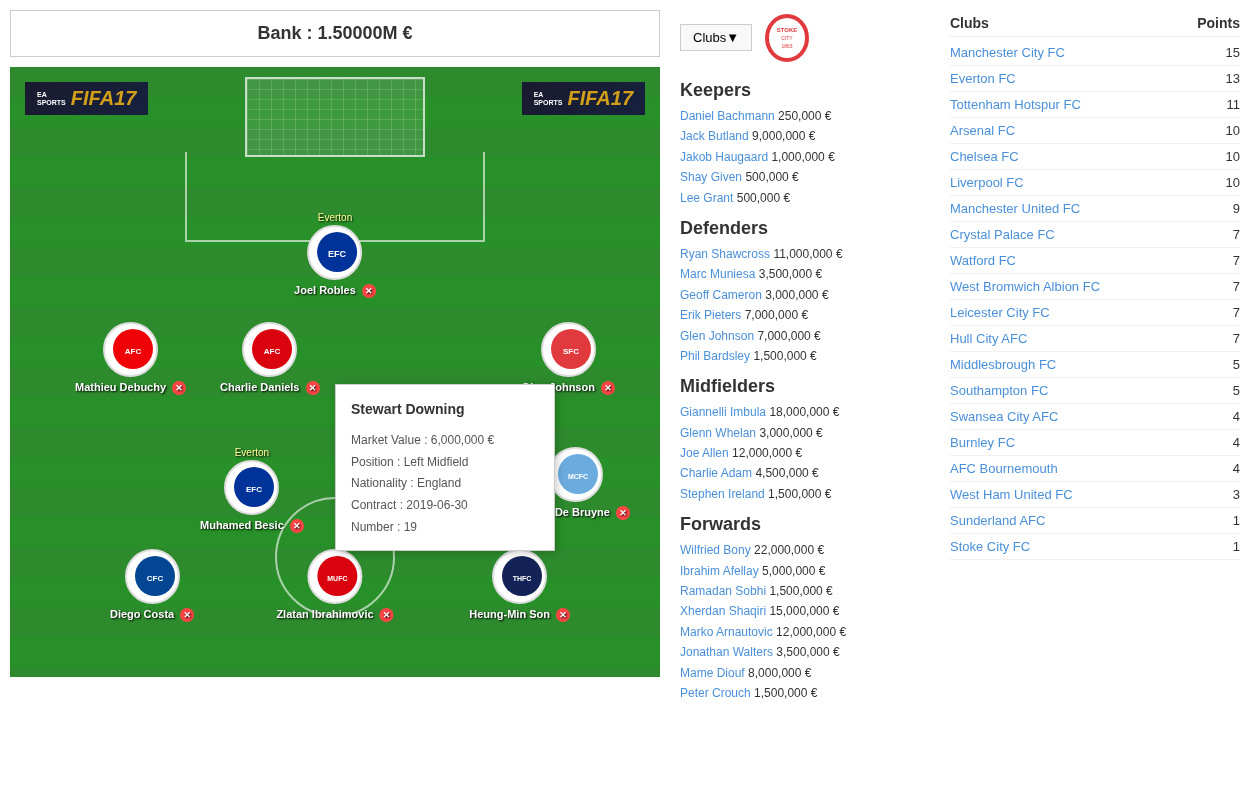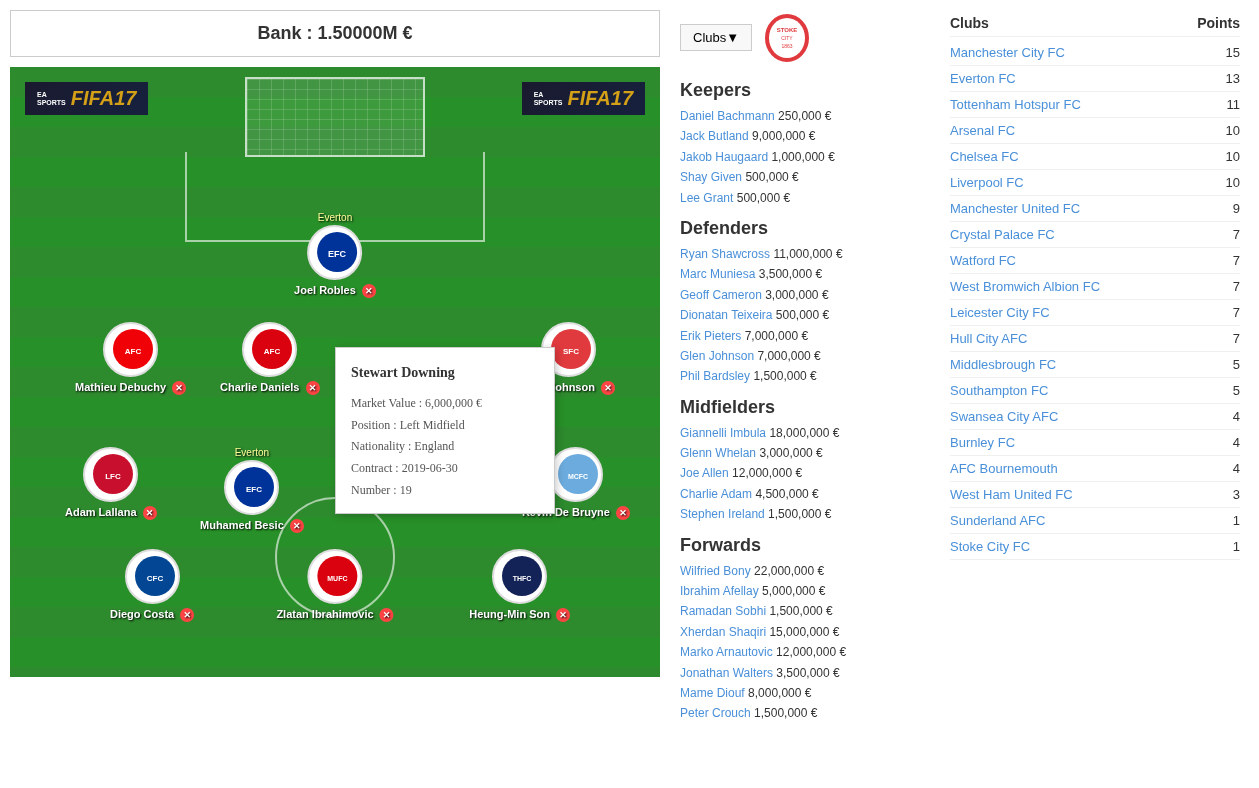--- a/index.html
+++ b/index.html
@@ -343,46 +343,35 @@
           <svg width="45" height="45" viewBox="0 0 45 45">
             <circle cx="22" cy="22" r="20" fill="#E03A3E"></circle>
             <text x="22" y="27" text-anchor="middle" fill="white" font-size="8" font-weight="bold">SFC</text>
           </svg>
         </div>
         <div class="player-name-tag">
           Glen Johnson <span class="remove-btn">✕</span>
         </div>
       </div>
 
-      <div class="player-position" style="top: 380px; left: 55px;">
-        <div class="player-badge">
-          <svg width="45" height="45" viewBox="0 0 45 45">
-            <circle cx="22" cy="22" r="20" fill="#C8102E"></circle>
-            <text x="22" y="27" text-anchor="middle" fill="white" font-size="8" font-weight="bold">LFC</text>
-          </svg>
-        </div>
-        <div class="player-name-tag">
-          Adam Lallana <span class="remove-btn">✕</span>
-        </div>
-      </div>
 
       <div class="player-position" style="top: 380px; left: 190px;">
         <div class="club-label">Everton</div>
         <div class="player-badge">
           <svg width="45" height="45" viewBox="0 0 45 45">
             <circle cx="22" cy="22" r="20" fill="#003399"></circle>
             <text x="22" y="27" text-anchor="middle" fill="white" font-size="8" font-weight="bold">EFC</text>
           </svg>
         </div>
         <div class="player-name-tag">
           Muhamed Besic <span class="remove-btn">✕</span>
         </div>
       </div>
 
-      <div class="player-position" style="top: 360px; left: 335px; font-family: Liberation Serif, serif;">
+      <div class="player-position" style="top: 397px; left: 335px;">
         <div style="position:relative;">
           <div class="watford-label">WATFORD</div>
           <div class="player-badge" style="border:2px solid #333;">
             <svg width="45" height="45" viewBox="0 0 45 45">
               <circle cx="22" cy="22" r="20" fill="#FBEE23"></circle>
               <text x="22" y="27" text-anchor="middle" fill="#000" font-size="10" font-weight="bold">W</text>
             </svg>
           </div>
         </div>
 
@@ -474,21 +463,20 @@
       <div class="player-list-item">Jakob Haugaard <span class="player-price">1,000,000 €</span></div>
       <div class="player-list-item">Shay Given <span class="player-price">500,000 €</span></div>
       <div class="player-list-item">Lee Grant <span class="player-price">500,000 €</span></div>
     </div>
 
     <div class="section-title">Defenders</div>
     <div>
       <div class="player-list-item">Ryan Shawcross <span class="player-price">11,000,000 €</span></div>
       <div class="player-list-item">Marc Muniesa <span class="player-price">3,500,000 €</span></div>
       <div class="player-list-item">Geoff Cameron <span class="player-price">3,000,000 €</span></div>
-      <div class="player-list-item">Dionatan Teixeira <span class="player-price">500,000 €</span></div>
       <div class="player-list-item">Erik Pieters <span class="player-price">7,000,000 €</span></div>
       <div class="player-list-item">Glen Johnson <span class="player-price">7,000,000 €</span></div>
       <div class="player-list-item">Phil Bardsley <span class="player-price">1,500,000 €</span></div>
     </div>
 
     <div class="section-title">Midfielders</div>
     <div>
       <div class="player-list-item">Giannelli Imbula <span class="player-price">18,000,000 €</span></div>
       <div class="player-list-item">Glenn Whelan <span class="player-price">3,000,000 €</span></div>
       <div class="player-list-item">Joe Allen <span class="player-price">12,000,000 €</span></div>

